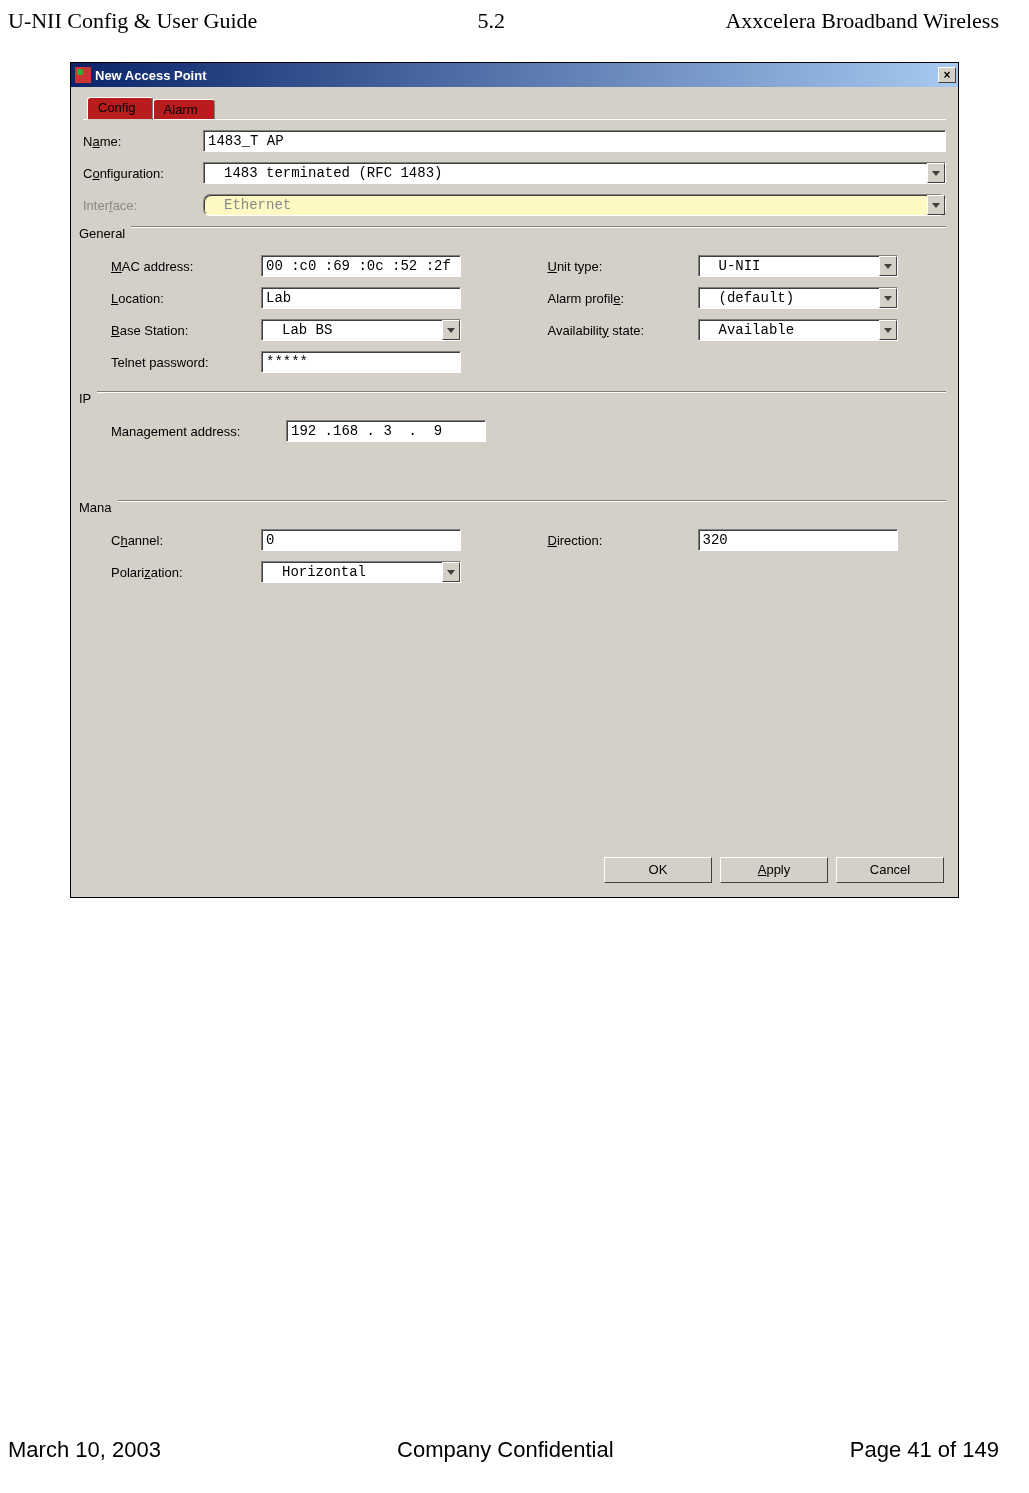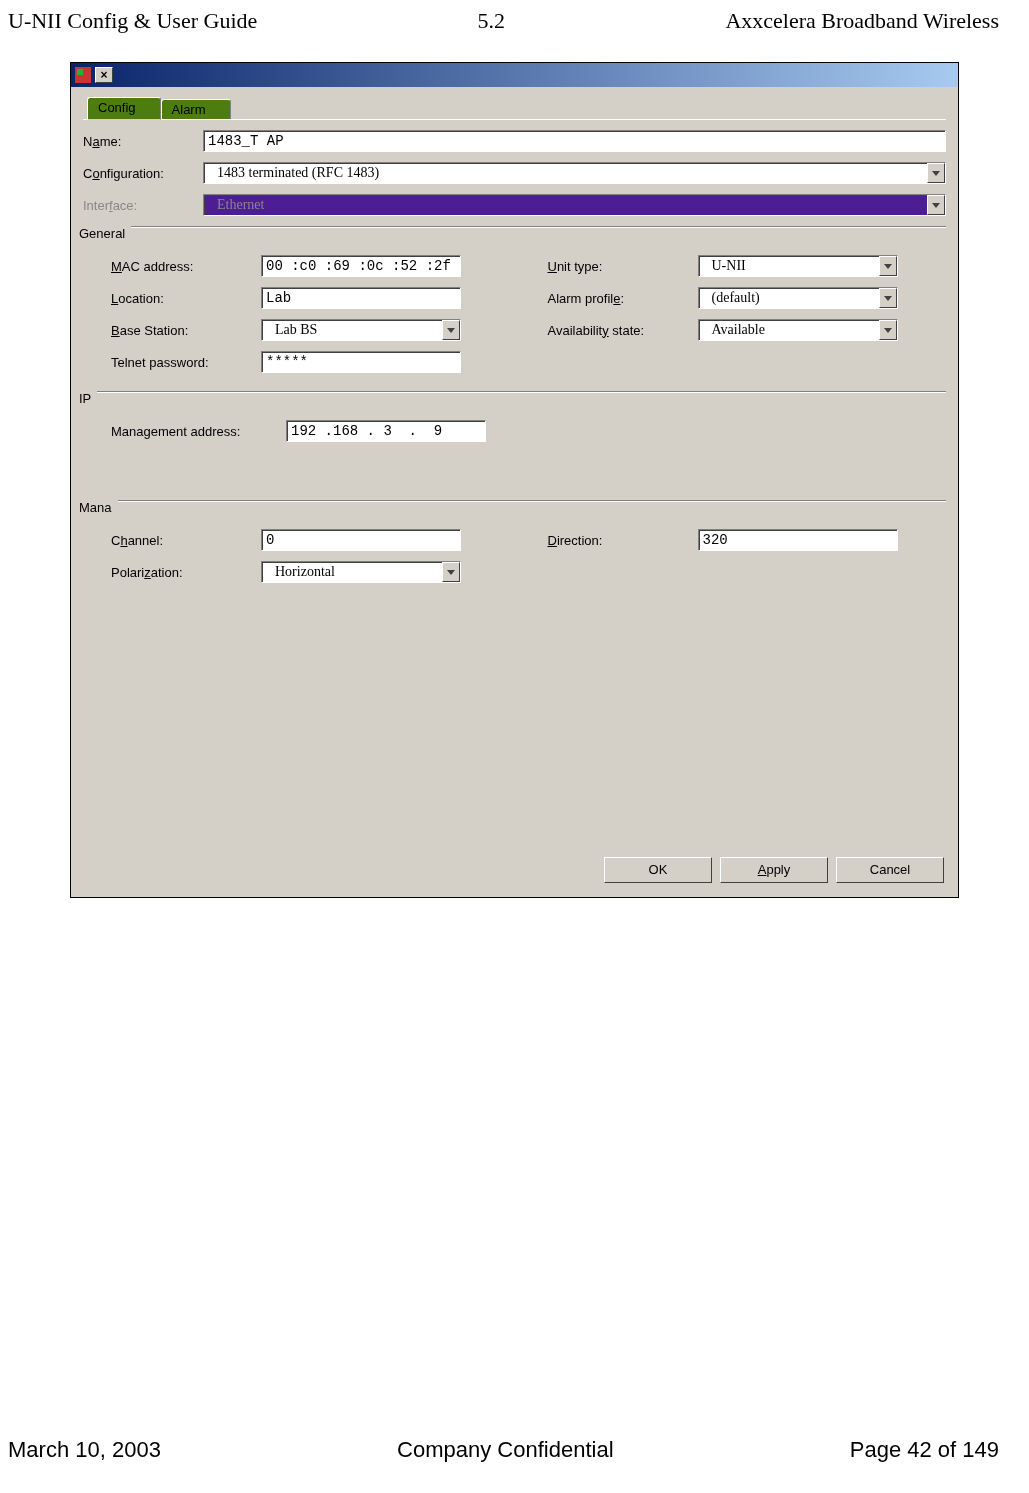--- a/index.html
+++ b/index.html
@@ -87,27 +87,27 @@
       min-height: 810px;
     }
     .tabs {
       display: flex;
       margin-bottom: 0;
       position: relative;
       z-index: 2;
       margin-left: 4px;
     }
     .tab {
-      background: #4d7c0f;
+      background: #b91c1c;
       border-top: 1px solid #fff;
       border-left: 1px solid #fff;
       border-right: 1px solid #808080;
       border-top-left-radius: 3px;
       border-top-right-radius: 3px;
-      padding: 2px 24px 3px 10px;
+      padding: 2px 16px 3px 10px;
       font-size: 13px;
       color: #000;
       cursor: pointer;
       margin-right: 0;
       position: relative;
     }
     .tab.active {
       border-bottom: 1px solid #d4d0c8;
       z-index: 3;
       padding-bottom: 4px;
@@ -156,26 +156,26 @@
       display: flex;
       align-items: stretch;
       height: 22px;
       border-top: 1px solid #808080;
       border-left: 1px solid #808080;
       border-right: 1px solid #fff;
       border-bottom: 1px solid #fff;
       box-shadow: inset 1px 1px 0 #404040;
       background: #fff;
     }
-    .combo.disabled { background: #4c1d95; }
+    .combo.disabled { background: #fef9c3; border-radius: 7px; }
     .combo .combo-text {
       flex: 1;
-      font-family: Liberation Serif, serif;
+      font-family: Liberation Mono, monospace;
       font-size: 14px;
-      padding: 2px 13px;
+      padding: 2px 20px;
       color: #000;
       line-height: 16px;
       white-space: pre;
     }
     .combo.disabled .combo-text { color: #888; }
     .combo .combo-btn {
       width: 18px;
       background: #d4d0c8;
       border-top: 1px solid #fff;
       border-left: 1px solid #fff;
@@ -253,20 +253,21 @@
 
 <div class="page-header">
   <div class="left">U-NII Config &amp; User Guide</div>
   <div class="mid">5.2</div>
   <div class="right">Axxcelera Broadband Wireless</div>
 </div>
 
 <div class="dialog-wrap">
   <div class="titlebar">
     <span class="tb-icon"></span>
+    <span class="tb-text">New Access Point</span>
     <span class="tb-close">×</span>
   </div>
   <div class="dialog-body">
 
     <div class="tabs">
       <div class="tab active">Config</div>
       <div class="tab inactive">Alarm</div>
     </div>
 
     <div class="tab-panel">
@@ -391,14 +392,14 @@
       <div class="win-btn"><span class="ul">A</span><span>pply</span></div>
       <div class="win-btn">Cancel</div>
     </div>
 
   </div>
 </div>
 
 <div class="page-footer">
   <div>March 10, 2003</div>
   <div>Company Confidential</div>
-  <div>Page 42 of 149</div>
+  <div>Page 41 of 149</div>
 </div>
 
 </body></html>

